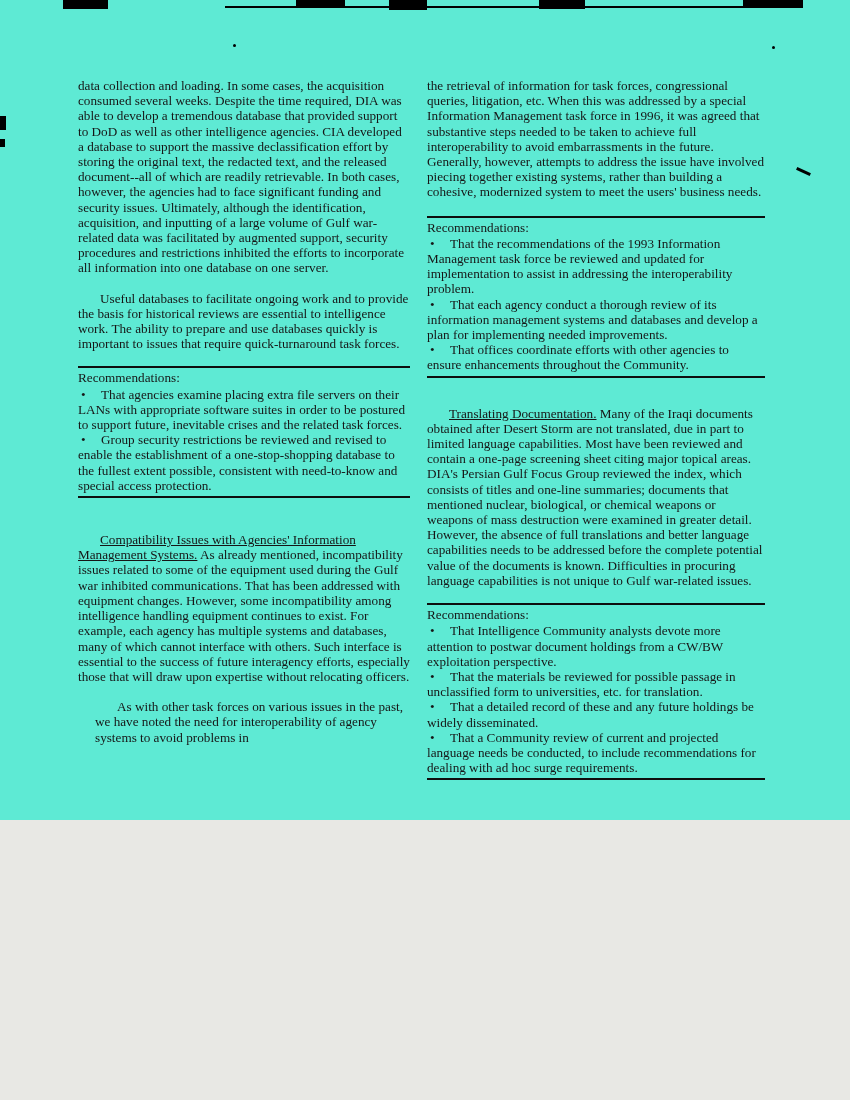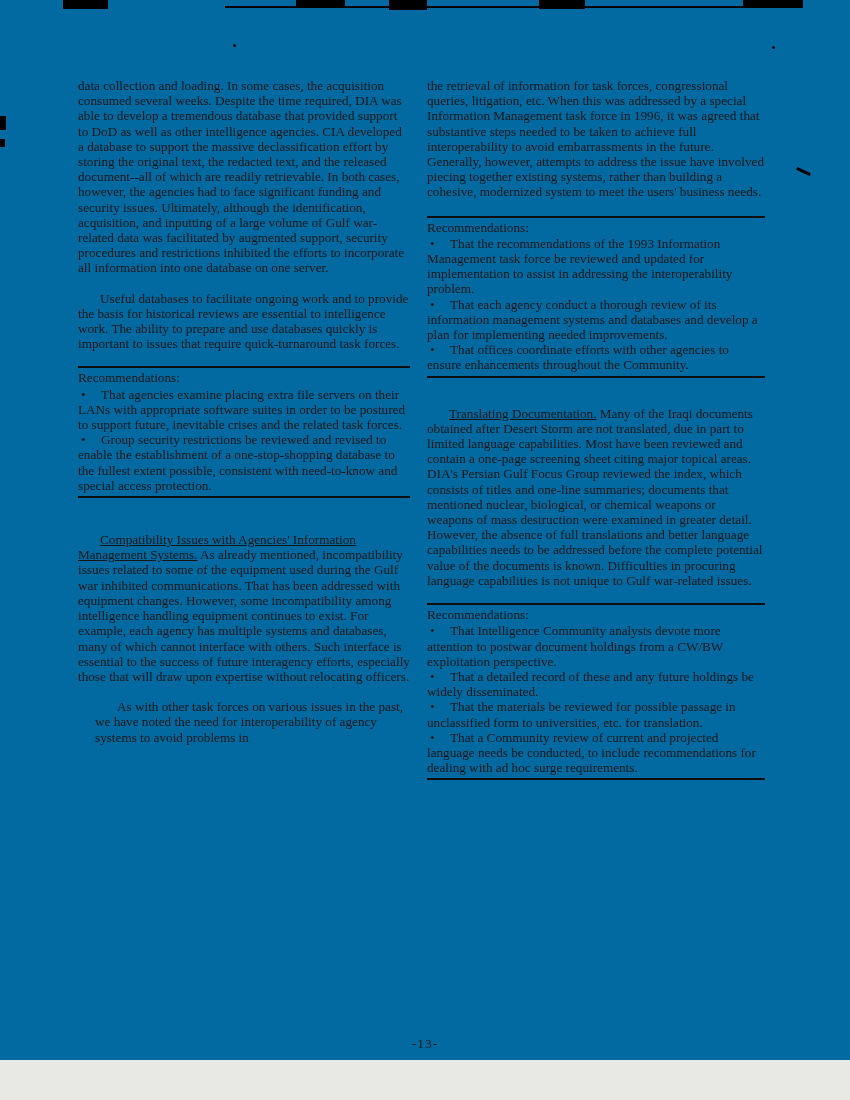--- a/index.html
+++ b/index.html
@@ -1,19 +1,19 @@
 <!DOCTYPE html>
 <html><head>
 <meta charset="utf-8">
 <style>
   html,body{margin:0;padding:0;background:#e8e8e4;}
   .page{
     position:relative;
-    width:850px;height:1060px;
-    background:#0369a1;
+    width:850px;height:820px;
+    background:#5eead4;
     margin:0 auto;
     overflow:hidden;
     font-family:"Liberation Serif","DejaVu Serif",serif;
     color:#161616;
     font-size:13.2px;
     line-height:15.2px;
   }
   .col{position:absolute;top:78px;}
   .col-left{left:78px;width:332px;}
   .col-right{left:427px;width:338px;}
@@ -105,24 +105,24 @@
       <span class="underline">Translating Documentation.</span>
       <span>Many of the Iraqi documents obtained after Desert Storm are not translated, due in part to limited language capabilities. Most have been reviewed and contain a one-page screening sheet citing major topical areas. DIA's Persian Gulf Focus Group reviewed the index, which consists of titles and one-line summaries; documents that mentioned nuclear, biological, or chemical weapons or weapons of mass destruction were examined in greater detail. However, the absence of full translations and better language capabilities needs to be addressed before the complete potential value of the documents is known. Difficulties in procuring language capabilities is not unique to Gulf war-related issues.</span>
     </p>
 
     <div class="rec" style="margin-bottom:0;">
       <p class="para rec-title">Recommendations:</p>
       <div class="bullet-item">
         <span class="bullet">•</span><span>That Intelligence Community analysts devote more attention to postwar document holdings from a CW/BW exploitation perspective.</span>
       </div>
       <div class="bullet-item">
-        <span class="bullet">•</span><span>That a detailed record of these and any future holdings be widely disseminated.</span>
+        <span class="bullet">•</span><span>That the materials be reviewed for possible passage in unclassified form to universities, etc. for translation.</span>
       </div>
       <div class="bullet-item">
-        <span class="bullet">•</span><span>That the materials be reviewed for possible passage in unclassified form to universities, etc. for translation.</span>
+        <span class="bullet">•</span><span>That a detailed record of these and any future holdings be widely disseminated.</span>
       </div>
       <div class="bullet-item">
         <span class="bullet">•</span><span>That a Community review of current and projected language needs be conducted, to include recommendations for dealing with ad hoc surge requirements.</span>
       </div>
     </div>
 
   </div>
 
   <div class="page-number">-13-</div>
 

